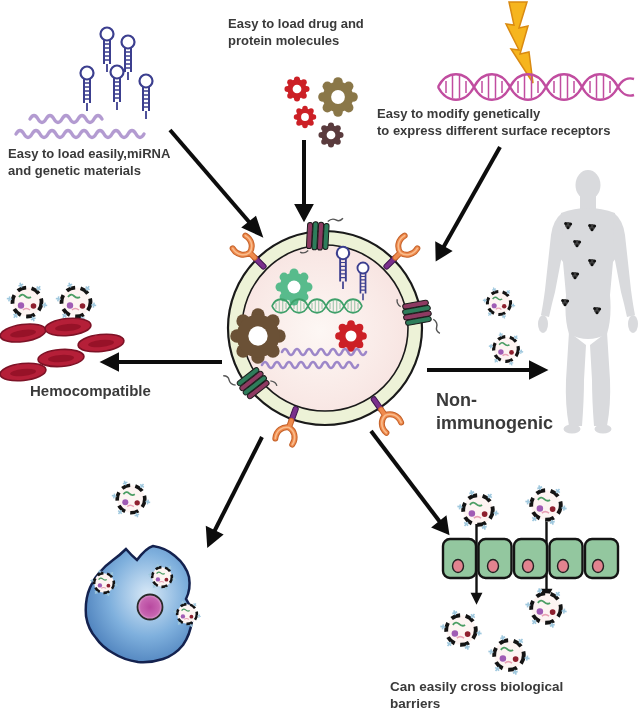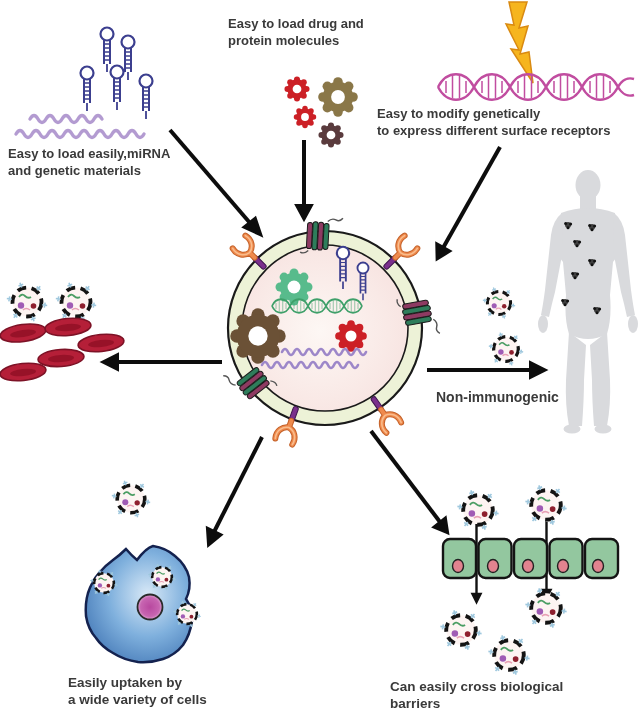--- a/index.html
+++ b/index.html
@@ -282,24 +282,23 @@
 
 <div class="label center" style="left:8px;top:146px;width:178px;">Easy to load easily,miRNA
 and genetic materials</div>
 
 <div class="label center" style="left:228px;top:16px;width:182px;">Easy to load drug and
 protein molecules</div>
 
 <div class="label right" style="left:377px;top:106px;width:260px;">Easy to modify genetically
 to express different surface receptors</div>
 
-
-<div class="label center" style="left:436px;top:389px;width:140px;font-size:14px;">Non-immunogenic</div>
-
-
-
-<div class="label center" style="left:68px;top:674px;width:180px;font-size:13.5px;">Easily uptaken by
-a wide variety of cells</div>
+<div class="label center" style="left:30px;top:381px;width:140px;font-size:15px;">Hemocompatible</div>
+
+<div class="label center" style="left:436px;top:389px;width:140px;font-size:18px;">Non-immunogenic</div>
+
+
+
 
 <div class="label right" style="left:390px;top:678px;width:224px;font-size:13.5px;">Can easily cross biological barriers
 like blood brain barrier</div>
 
 </div>
 
 </body></html>

